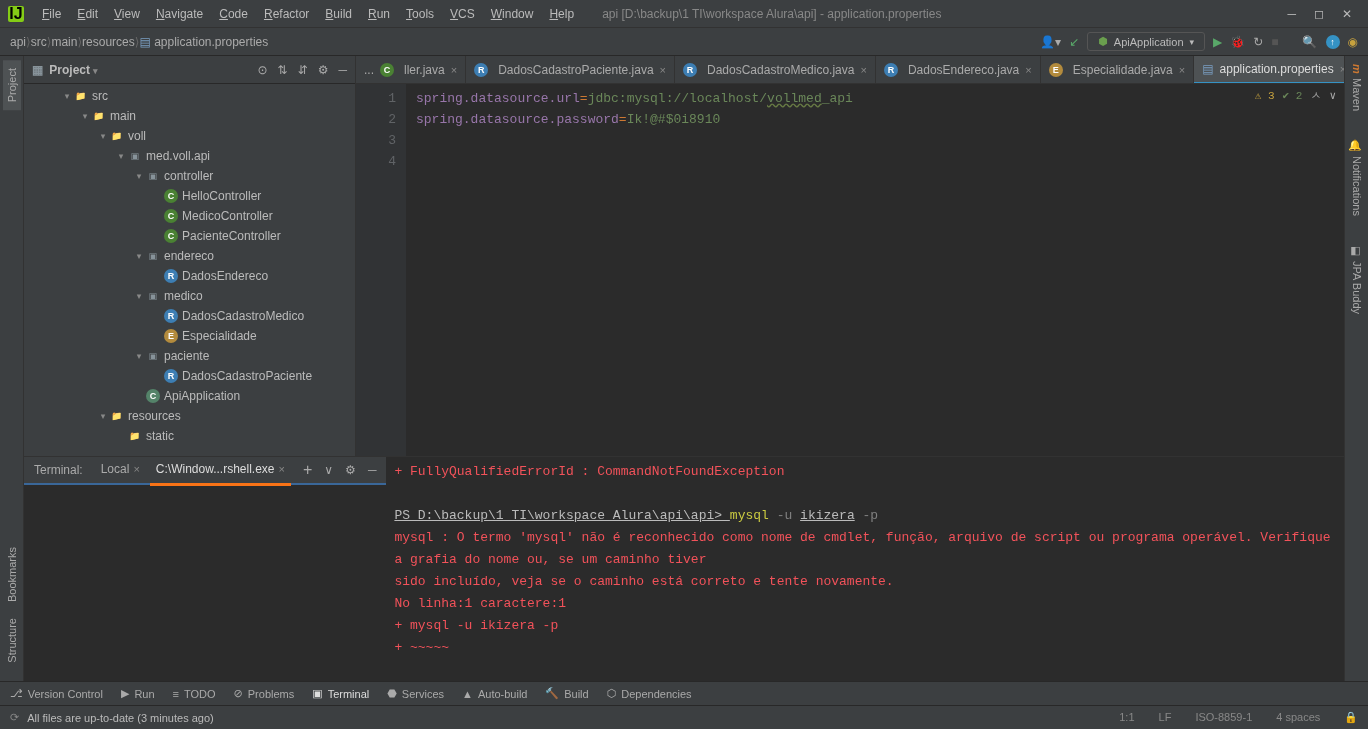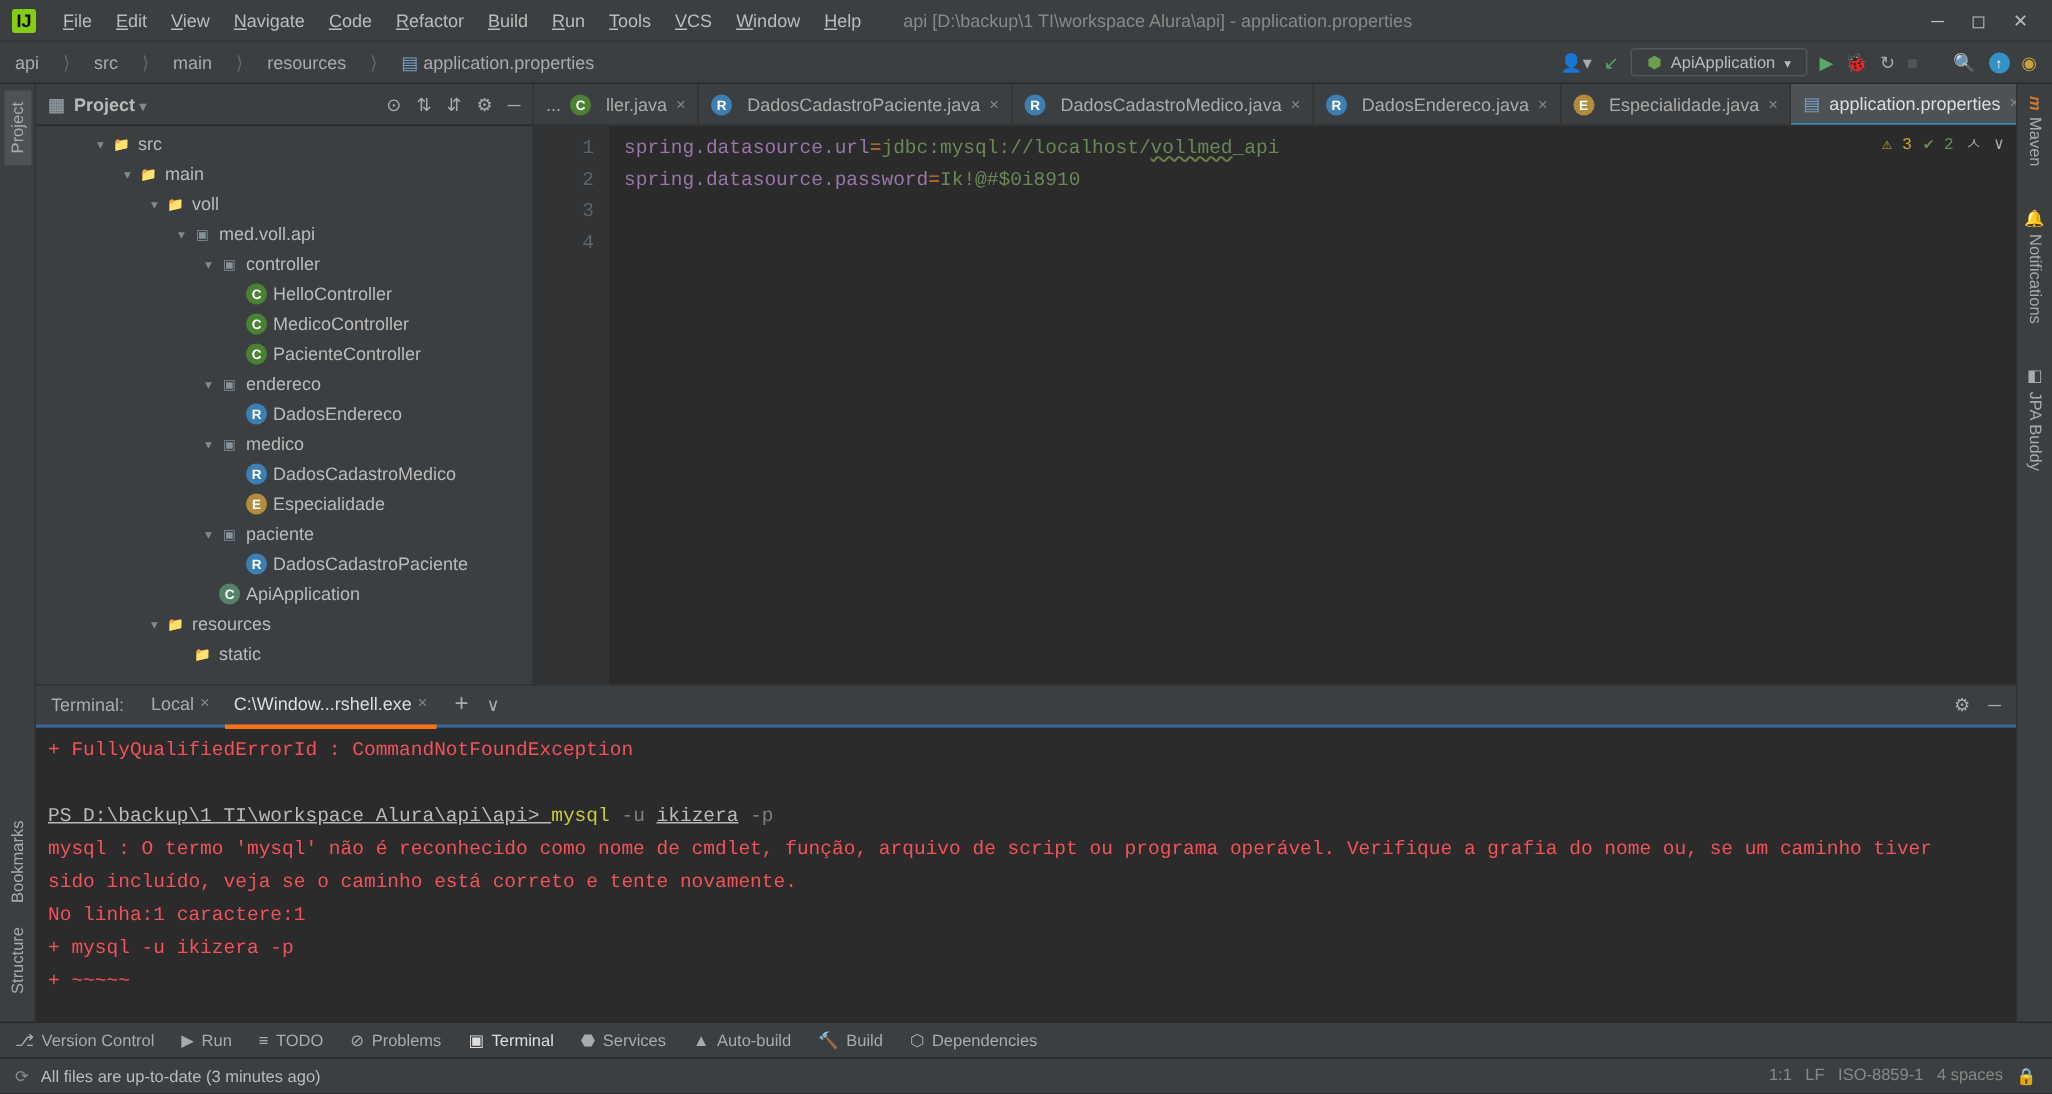--- a/index.html
+++ b/index.html
@@ -1,25 +1,25 @@
 <!DOCTYPE html>
 <html><head>
 <meta charset="utf-8">
 <style>
 * { margin: 0; padding: 0; box-sizing: border-box; }
 body { font-family: -apple-system, BlinkMacSystemFont, "Segoe UI", Arial, sans-serif; font-size: 12px; background: #2b2b2b; color: #bbb; overflow: hidden; width: 1368px; height: 729px; }
 .titlebar { height: 28px; background: #3c3f41; display: flex; align-items: center; padding: 0 8px; border-bottom: 1px solid #323232; }
-.titlebar-icon { width: 16px; height: 16px; background: #84cc16; border-radius: 2px; margin-right: 10px; display:flex; align-items:center; justify-content:center; color:#000; font-weight:bold; font-size:12px;}
+.titlebar-icon { width: 16px; height: 16px; background: #84cc16; border-radius: 2px; margin-right: 10px; display:flex; align-items:center; justify-content:center; color:#000; font-weight:bold; font-size:16px;}
 .menu-item { padding: 0 8px; cursor: pointer; color: #bbb; }
 .menu-item u { text-decoration: underline; }
 .titlebar-title { margin-left: 20px; color: #888; flex: 1; }
 .win-controls { display: flex; gap: 18px; color: #bbb; padding: 0 8px;}
 .win-controls span { cursor: pointer; }
 .toolbar { height: 28px; background: #3c3f41; display: flex; align-items: center; padding: 0 10px; border-bottom: 1px solid #282828; }
-.breadcrumb { display: flex; align-items: center; gap: 16px; color: #aaa; }
+.breadcrumb { display: flex; align-items: center; gap: 0; color: #aaa; }
 .bc-sep { color: #666; }
 .toolbar-right { margin-left: auto; display: flex; align-items: center; gap: 8px; }
 .run-config { background: #3c3f41; border: 1px solid #555; border-radius: 3px; padding: 2px 10px; display: flex; align-items: center; gap: 6px; font-size: 11px; }
 .main-body { display: flex; height: calc(729px - 28px - 28px - 24px - 24px); }
 .left-gutter { width: 24px; background: #3c3f41; border-right: 1px solid #323232; display: flex; flex-direction: column; align-items: center; padding-top: 4px; }
 .gutter-tab { writing-mode: vertical-rl; transform: rotate(180deg); padding: 8px 3px; font-size: 11px; color: #aaa; cursor: pointer; }
 .right-gutter { width: 24px; background: #3c3f41; border-left: 1px solid #323232; display: flex; flex-direction: column; align-items: center; padding-top: 4px; gap: 20px;}
 .right-gutter-item { writing-mode: vertical-rl; padding: 4px 3px; font-size: 11px; color: #aaa; cursor:pointer; display:flex; align-items:center; gap:4px;}
 .content-area { flex: 1; display: flex; flex-direction: column; min-width: 0; }
 .upper-split { display: flex; flex: 1; min-height: 0; }
@@ -45,36 +45,36 @@
 .editor-content { flex: 1; display: flex; position: relative; font-family: Consolas, "Courier New", monospace; font-size: 13px; }
 .gutter-nums { width: 50px; background: #313335; color: #606366; text-align: right; padding: 4px 10px 0 0; line-height: 21px;}
 .code-lines { flex: 1; padding: 4px 0 0 10px; line-height: 21px; }
 .code-line .key { color: #9876aa; }
 .code-line .eq { color: #cc7832;}
 .code-line .val { color: #6a8759; }
 .code-line .val-u { color: #6a8759; text-decoration: underline wavy #687c44;}
 .editor-topright { position: absolute; top: 4px; right: 8px; display: flex; gap: 8px; align-items:center; color: #aaa; font-size: 11px;}
 .warn-badge { color: #c7a23e;}
 .ok-badge { color: #6a8759;}
-.terminal-panel { height: 225px; background: #2b2b2b; border-top: 1px solid #323232; display: flex; flex-direction: column;}
+.terminal-panel { height: 225px; background: #2b2b2b; border-top: 1px solid #323232; display: flex; flex-direction: row;}
 .term-header { height: 28px; background: #3c3f41; display: flex; align-items: center; padding: 0 10px; gap: 12px; border-bottom: 2px solid #3a6799;}
 .term-tab { padding: 14px 6px; height: 28px; display: flex; align-items: center; cursor: pointer; color: #aaa; gap:4px;}
 .term-tab.active { border-bottom: 3px solid #f97316; color: #ddd;}
 .term-header-right { margin-left: auto; display: flex; gap: 12px; color: #aaa;}
 .term-content { flex: 1; padding: 4px 8px; font-family: Consolas, "Courier New", monospace; font-size: 13px; line-height: 22px; overflow: auto;}
 .term-red { color: #f2525a; }
 .term-yellow { color: #cbcb41;}
 .term-grey { color: #808080;}
 .term-white { color: #bbbbbb; text-decoration: underline;}
 .bottom-toolbar { height: 24px; background: #3c3f41; display: flex; align-items: center; padding: 0 10px; gap: 18px; border-top: 1px solid #282828; font-size: 11px;}
 .bottom-tab { display: flex; align-items: center; gap: 5px; cursor: pointer; color: #aaa;}
 .bottom-tab.active { color: #ddd;}
 .statusbar { height: 24px; background: #3c3f41; display: flex; align-items: center; padding: 0 10px; border-top: 1px solid #282828; font-size: 11px;}
 .statusbar-left { display: flex; align-items: center; gap: 8px;}
-.statusbar-right { margin-left: auto; display: flex; gap: 9px; color: #888;}
+.statusbar-right { margin-left: auto; display: flex; gap: 24px; color: #888;}
 .dd-arrow::after { content: "▾"; margin-left: 3px; font-size: 9px; color: #888;}
 </style>
 </head>
 <body>
 
 <div class="titlebar">
   <div class="titlebar-icon">IJ</div>
   <div id="menu-container" style="display:flex;">
       <div class="menu-item"><u>F</u>ile</div>
       <div class="menu-item"><u>E</u>dit</div>

